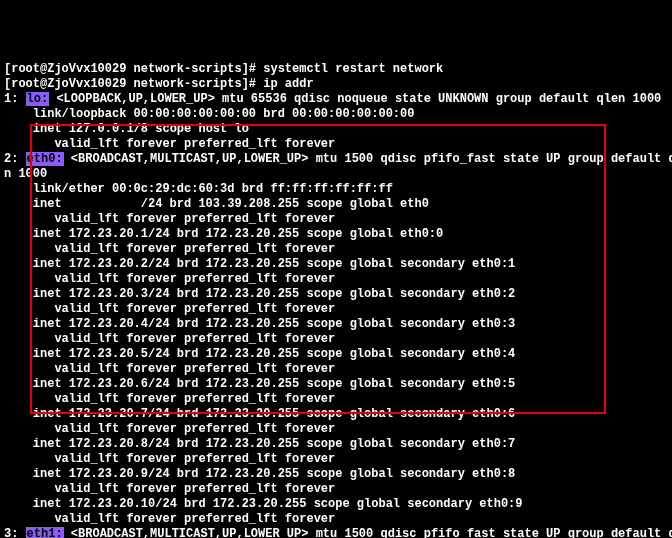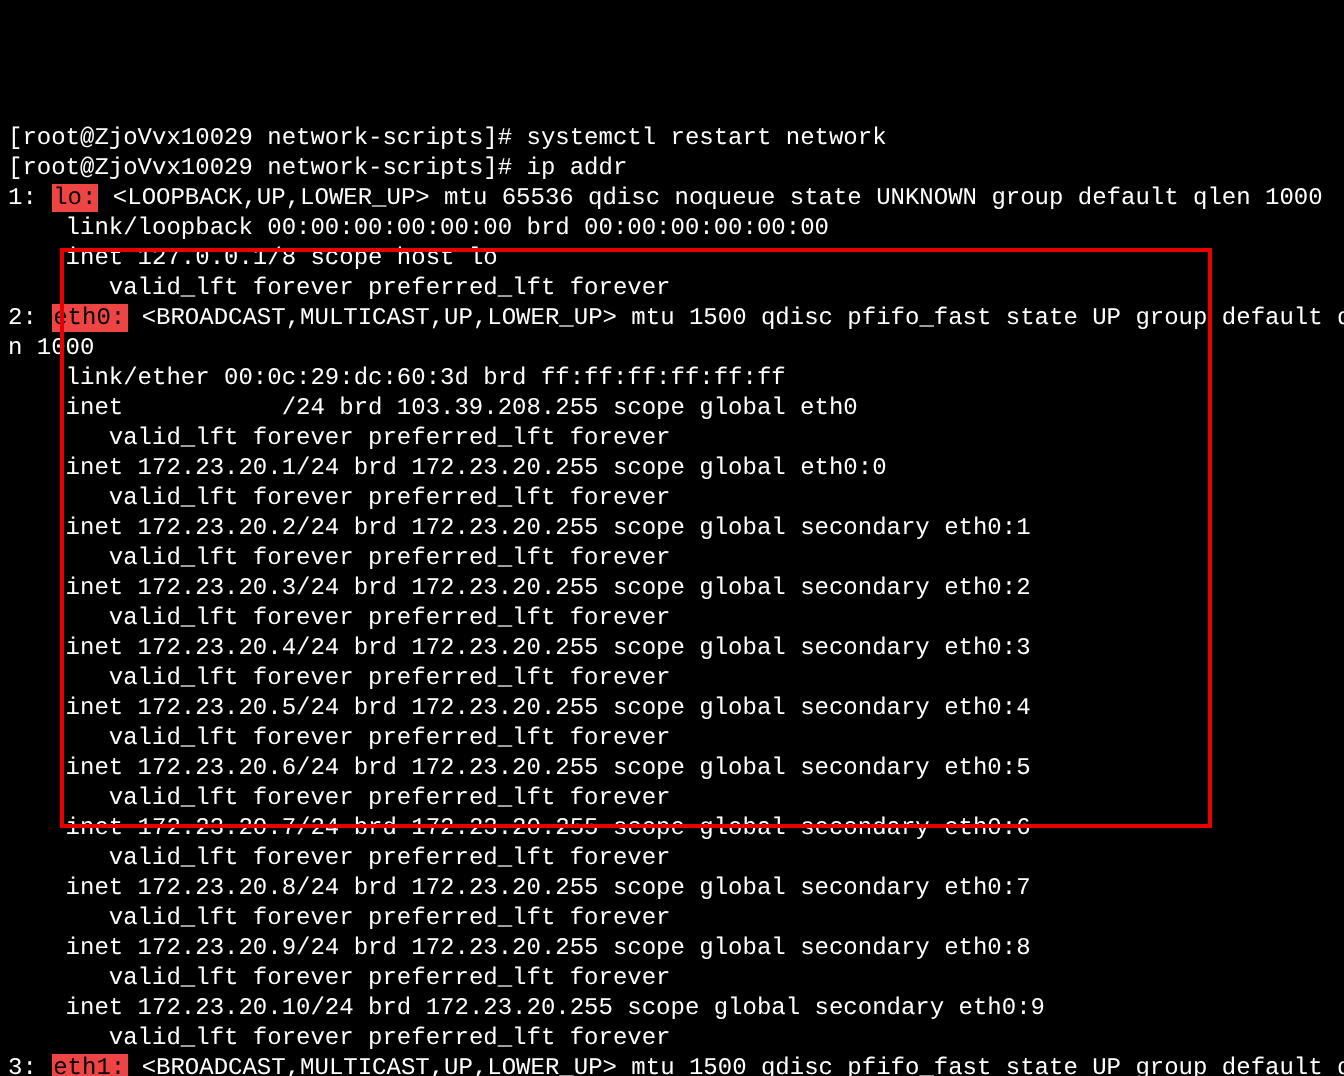--- a/index.html
+++ b/index.html
@@ -13,22 +13,22 @@
   body {
     font-family: "Consolas", "Courier New", monospace;
     font-size: 12px;
     line-height: 15px;
     color: #fff;
     white-space: pre;
     padding: 2px 4px;
     box-sizing: border-box;
     position: relative;
   }
-  .line { white-space: pre; }
-  .lo-bg { background: #ef4444; color: #000; padding: 0 1px; }
+  .line { white-space: pre; font-weight: bold; }
+  .lo-bg { background: #8b5cf6; color: #000; padding: 0 1px; }
   .redacted { display: inline-block; width: 72px; height: 12px; background: #000; vertical-align: middle; }
   .highlight-box {
     position: absolute;
     left: 30px;
     top: 124px;
     width: 576px;
     height: 290px;
     border: 2px solid #e60000;
     box-sizing: border-box;
     pointer-events: none;

